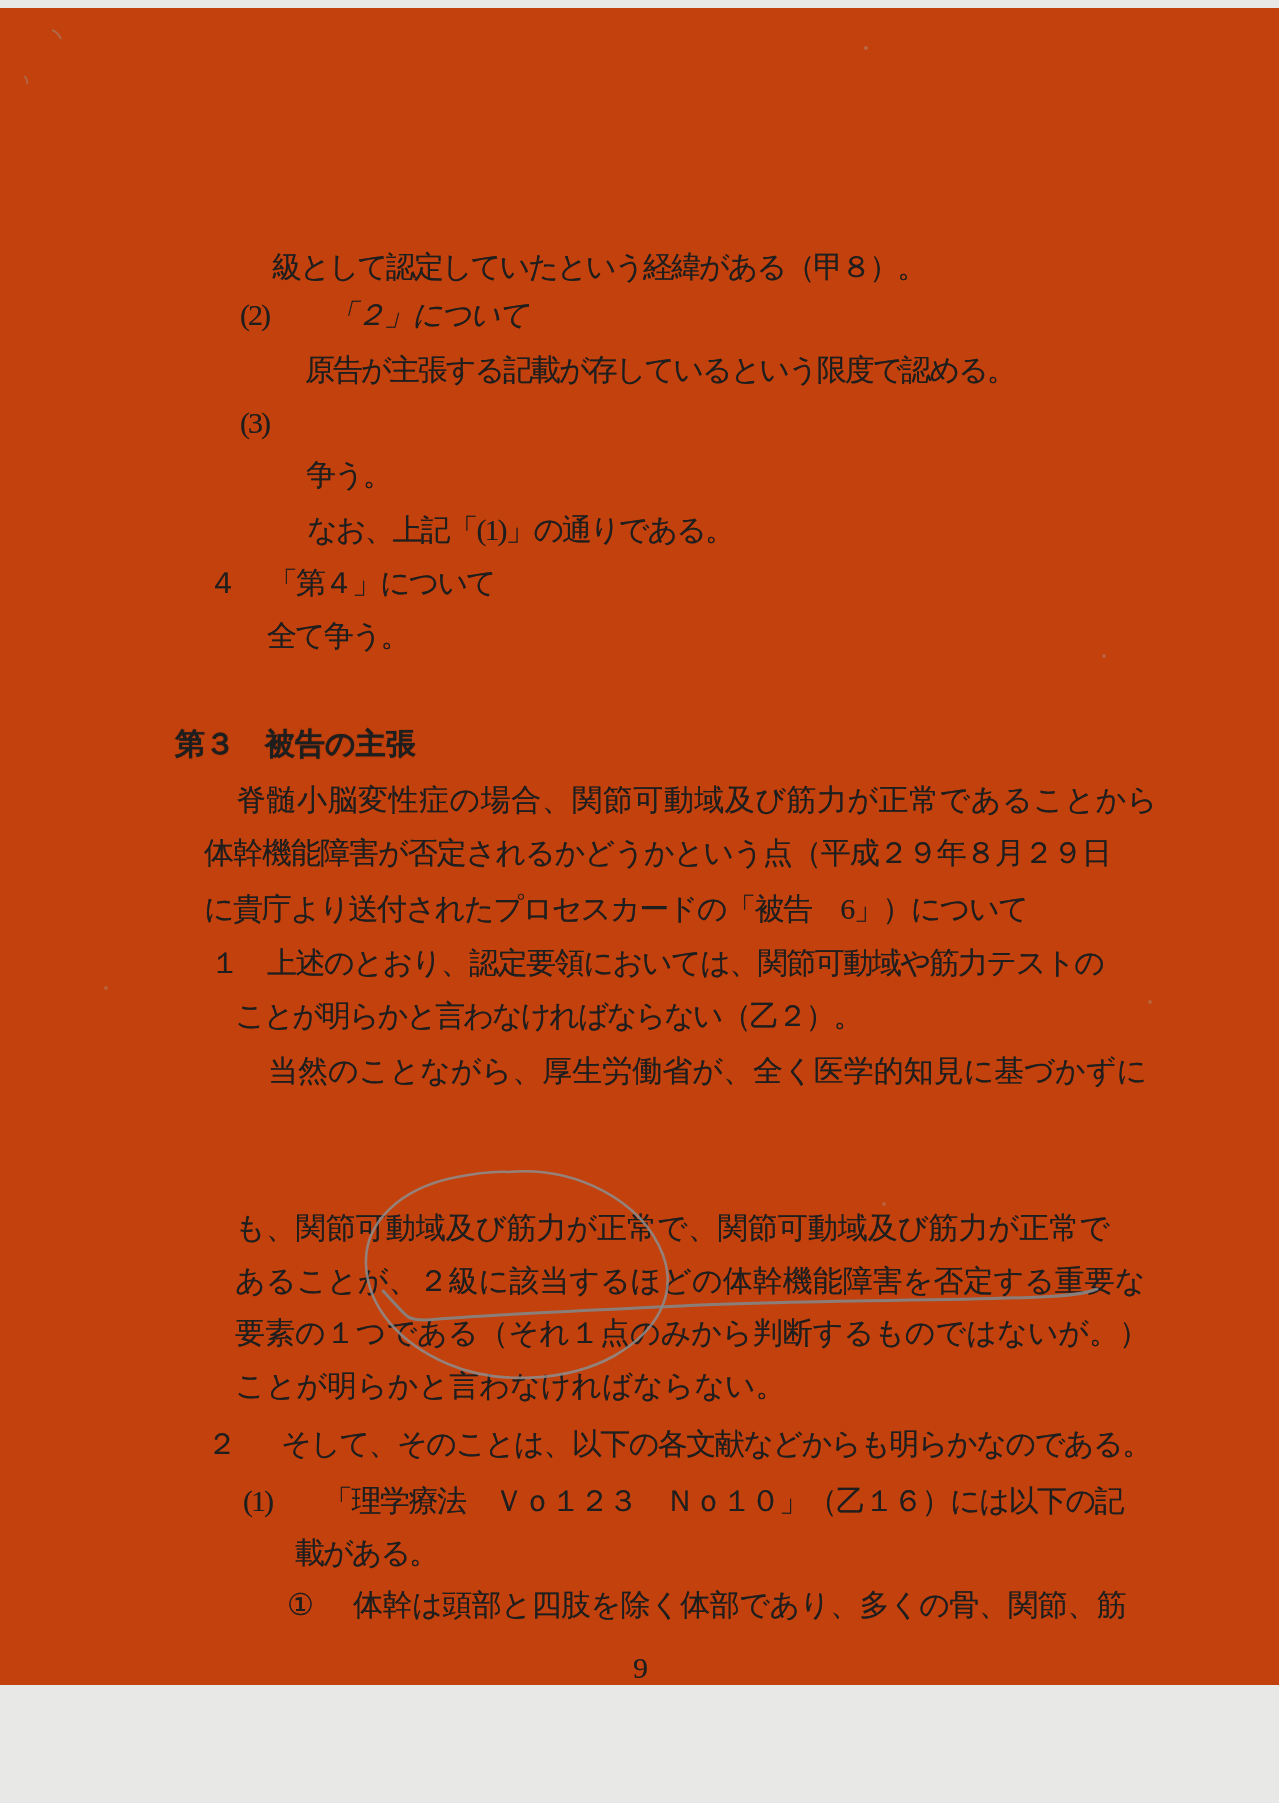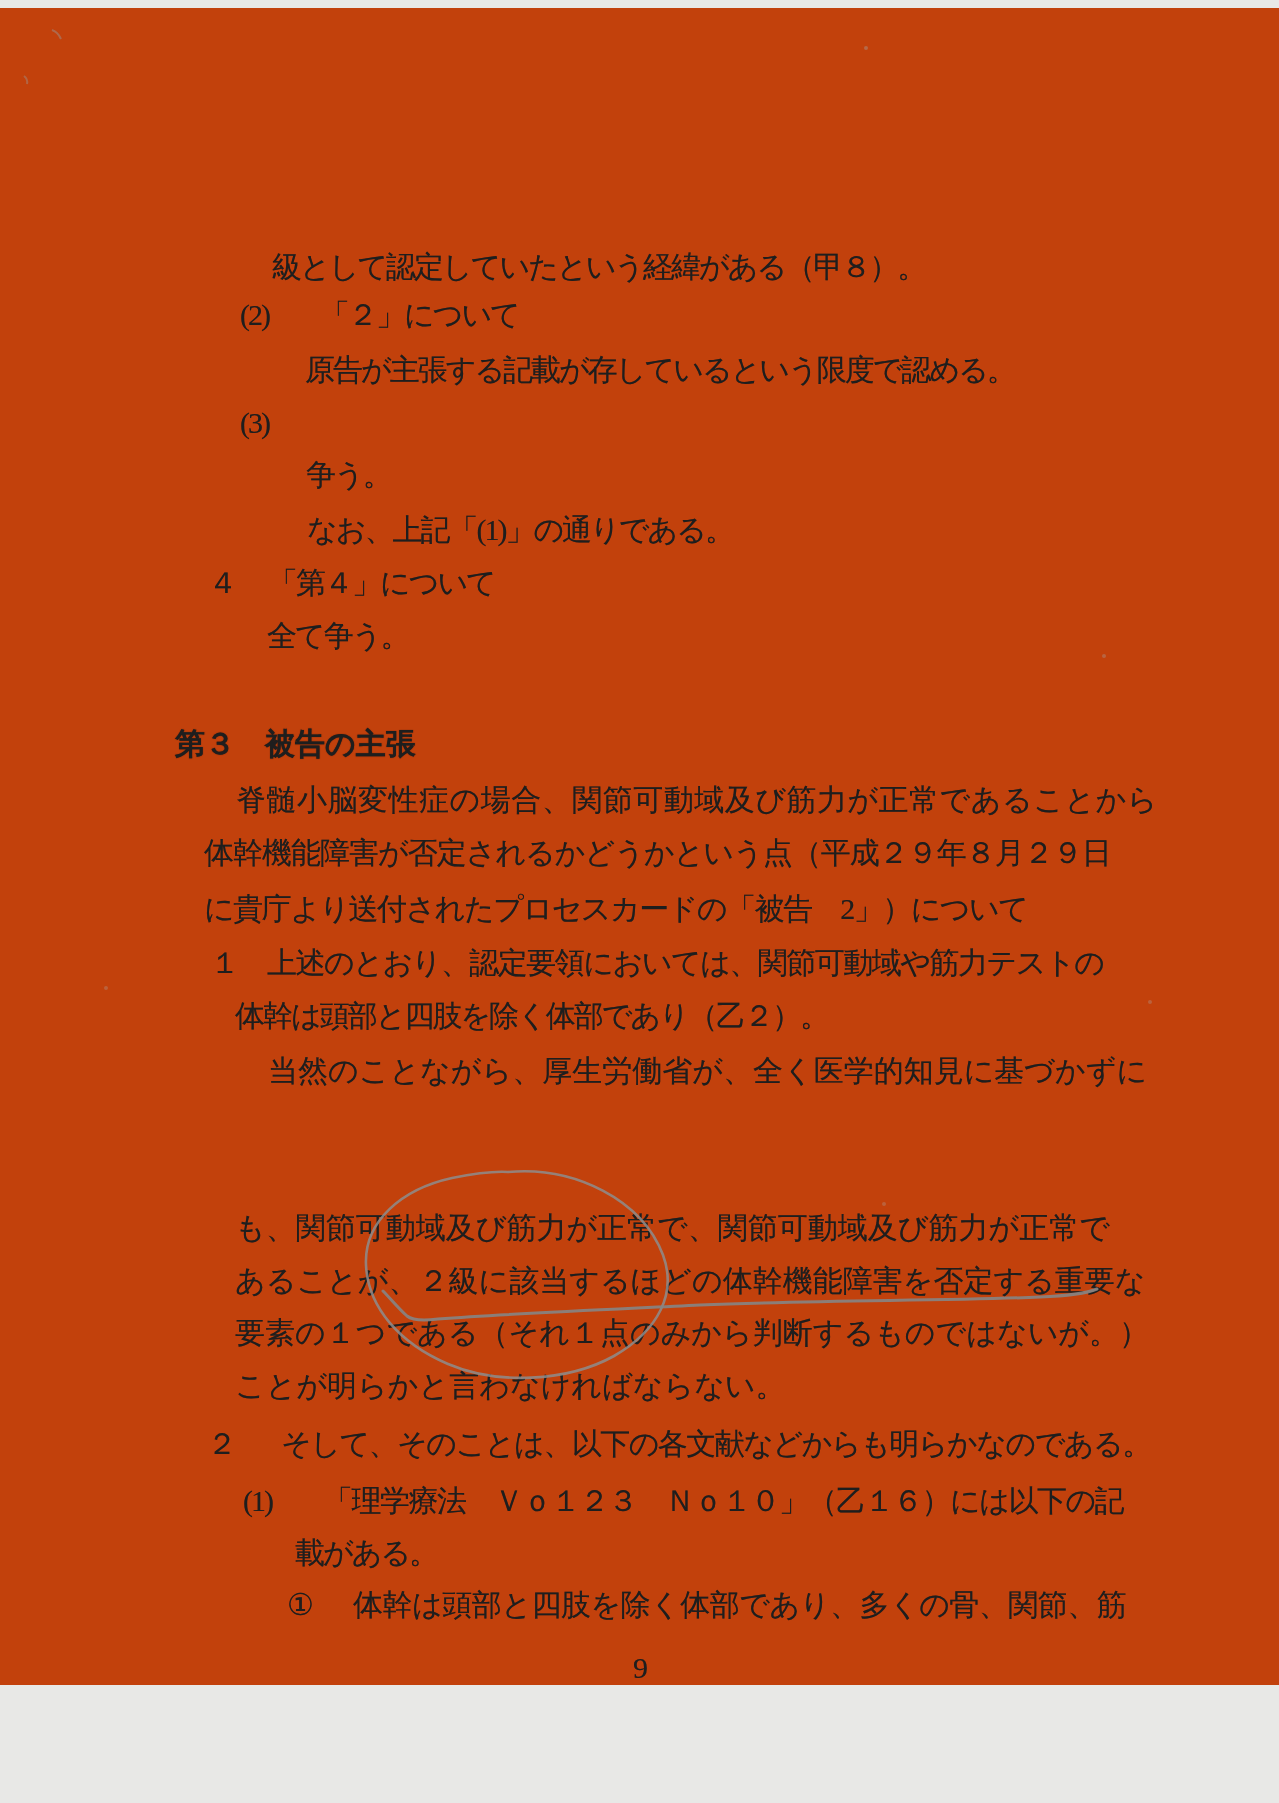--- a/index.html
+++ b/index.html
@@ -34,47 +34,47 @@
   }
 </style>
 </head>
 <body>
 
 <div id="page">
 
   <div class="tl" style="left:272px;top:241px;">級として認定していたという経緯がある（甲８）。</div>
 
   <div class="tl" style="left:240px;top:289px;">(2)</div>
-  <div class="tl" style="left:320px;top:289px;">「２」について</div>
+  <div class="tl" style="left:328px;top:289px;font-style:italic;">「２」について</div>
 
   <div class="tl" style="left:305px;top:344px;">原告が主張する記載が存しているという限度で認める。</div>
 
   <div class="tl" style="left:240px;top:397px;">(3)</div>
 
   <div class="tl" style="left:306px;top:449px;">争う。</div>
 
   <div class="tl" style="left:307px;top:504px;">なお、上記「(1)」の通りである。</div>
 
   <div class="tl" style="left:208px;top:557px;">４</div>
   <div class="tl" style="left:268px;top:557px;">「第４」について</div>
 
   <div class="tl" style="left:267px;top:610px;">全て争う。</div>
 
   <div class="tl bold" style="left:175px;top:718px;">第３　被告の主張</div>
 
   <div class="tl" style="left:236px;top:774px;letter-spacing:0.5px;">脊髄小脳変性症の場合、関節可動域及び筋力が正常であることから</div>
 
   <div class="tl" style="left:204px;top:827px;letter-spacing:-1px;">体幹機能障害が否定されるかどうかという点（平成２９年８月２９日</div>
 
-  <div class="tl" style="left:204px;top:883px;letter-spacing:-1.5px;">に貴庁より送付されたプロセスカードの「被告　2」）について</div>
+  <div class="tl" style="left:204px;top:883px;letter-spacing:-1.5px;">に貴庁より送付されたプロセスカードの「被告　6」）について</div>
 
   <div class="tl" style="left:210px;top:937px;">１</div>
   <div class="tl" style="left:267px;top:937px;letter-spacing:-1.5px;">上述のとおり、認定要領においては、関節可動域や筋力テストの</div>
 
-  <div class="tl" style="left:235px;top:990px;">体幹は頭部と四肢を除く体部であり（乙２）。</div>
+  <div class="tl" style="left:235px;top:990px;">ことが明らかと言わなければならない（乙２）。</div>
 
   <div class="tl" style="left:268px;top:1045px;letter-spacing:0px;">当然のことながら、厚生労働省が、全く医学的知見に基づかずに</div>
 
 
 
   <div class="tl" style="left:235px;top:1202px;letter-spacing:0px;">も、関節可動域及び筋力が正常で、関節可動域及び筋力が正常で</div>
 
   <div class="tl" style="left:235px;top:1255px;letter-spacing:0px;">あることが、２級に該当するほどの体幹機能障害を否定する重要な</div>
 
   <div class="tl" style="left:235px;top:1307px;letter-spacing:0px;">要素の１つである（それ１点のみから判断するものではないが。）</div>

